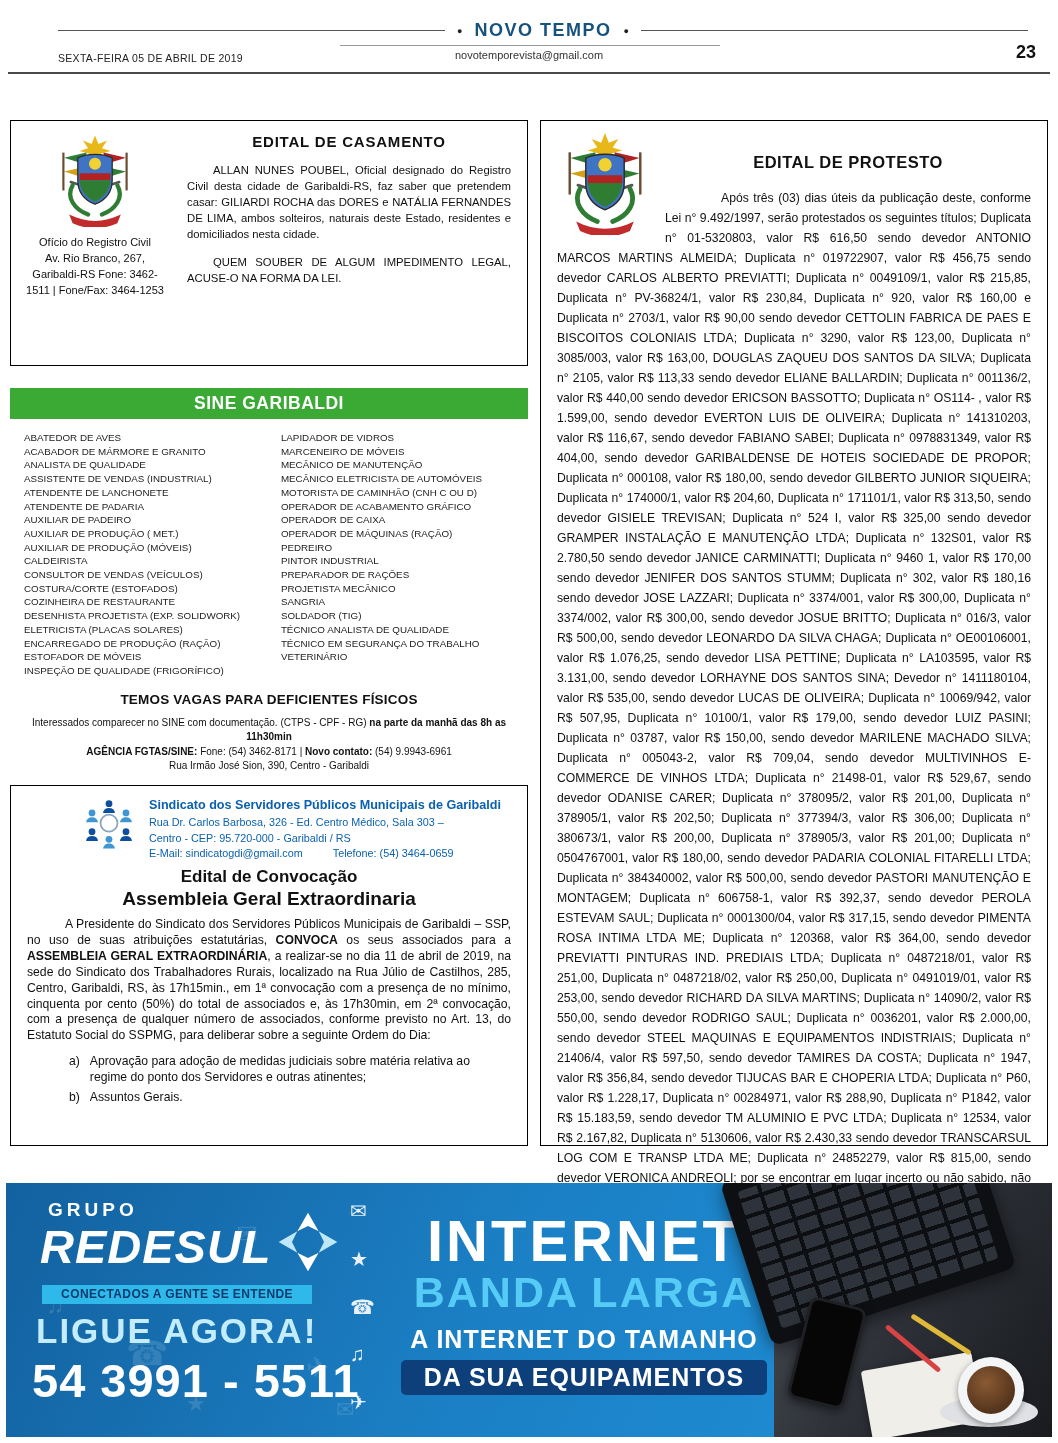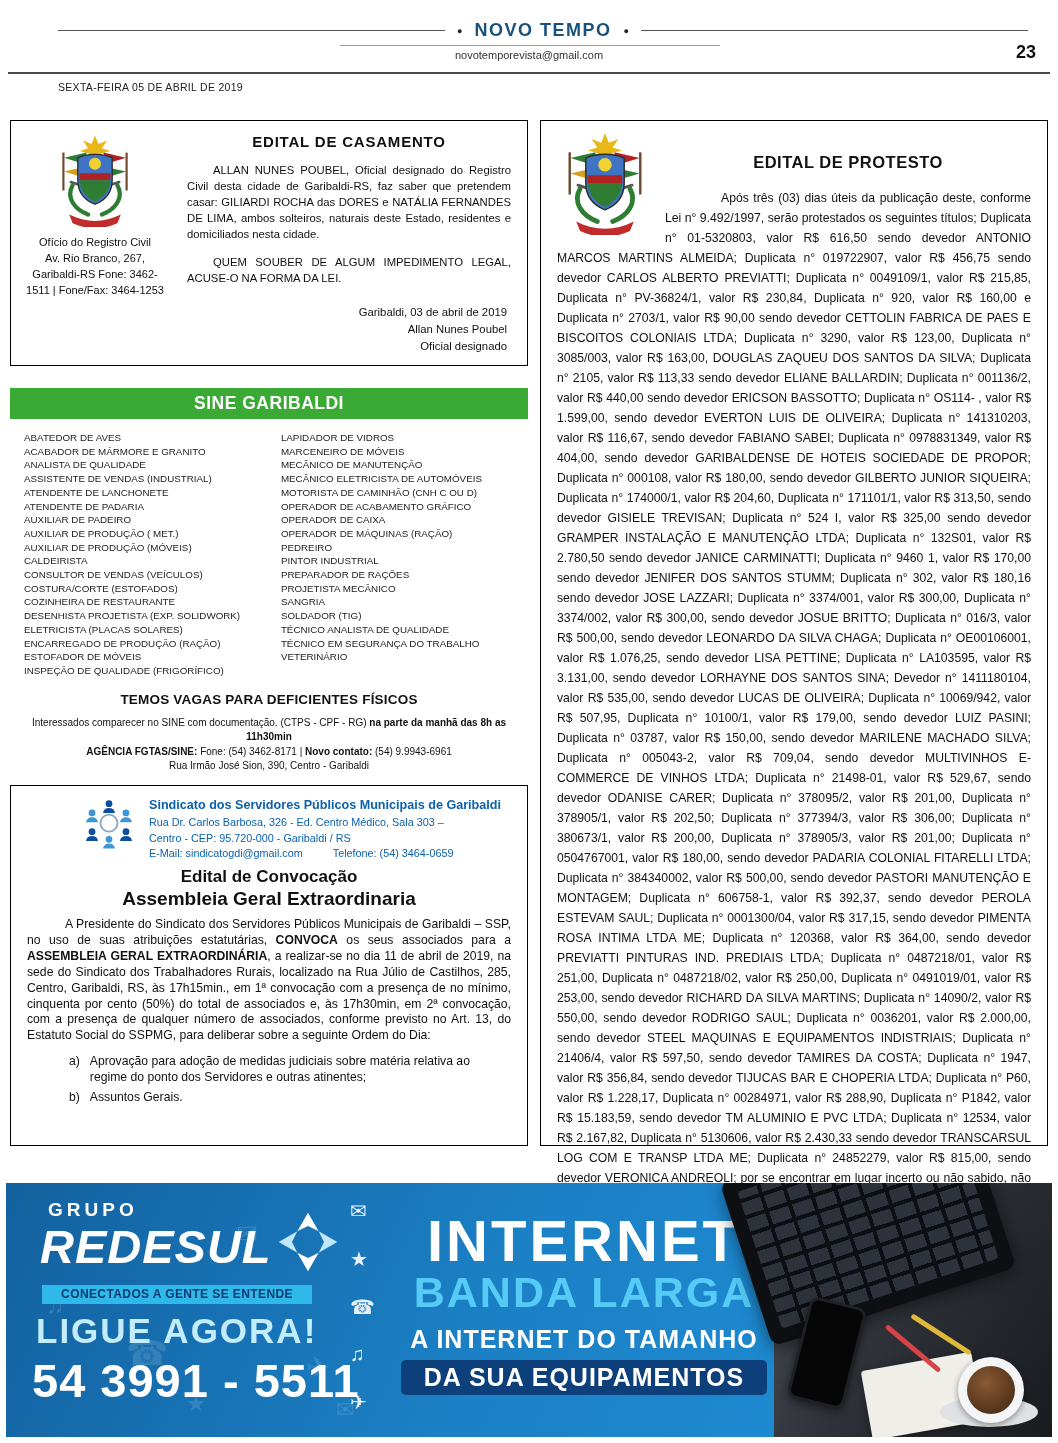--- a/index.html
+++ b/index.html
@@ -7,21 +7,21 @@
   body { font-family:"Liberation Sans", sans-serif; }
   .page { position:relative; width:1058px; height:1443px; background:#ffffff; overflow:hidden; }
 
   
   .mast-row { position:absolute; top:20px; left:58px; right:30px; display:flex; align-items:center; }
   .mast-line { flex:1; height:1px; background:#555; }
   .mast-bullet { color:#222; font-size:9px; margin:0 12px; }
   .mast-title { color:#17527e; font-weight:bold; font-size:18px; letter-spacing:1.5px; }
   .email-rule { position:absolute; top:45px; left:340px; width:380px; height:1px; background:#999; }
   .mast-email { position:absolute; top:49px; left:0; right:0; text-align:center; font-size:11px; color:#333; }
-  .mast-date { position:absolute; top:52px; left:58px; font-size:10.5px; color:#222; letter-spacing:.3px;margin-top:29px; }
+  .mast-date { position:absolute; top:52px; left:58px; font-size:10.5px; color:#222; letter-spacing:.3px; }
   .mast-page { position:absolute; top:42px; right:22px; font-size:18px; font-weight:bold; color:#111; }
   .header-rule { position:absolute; top:72px; left:8px; right:8px; height:2px; background:#4a4a4a; }
 
   .box { position:absolute; background:#fff; border:1.5px solid #000; }
 
   
   .casamento { top:120px; left:10px; width:518px; height:246px; display:flex; }
   .cas-left { width:168px; text-align:center; padding-top:14px; flex:none; }
   .coat { display:block; }
   .cas-left .coat { width:86px; height:92px; margin:0 auto; }
@@ -180,25 +180,20 @@
         </svg>
       <div class="cas-office">Ofício do Registro Civil
 Av. Rio Branco, 267,
 Garibaldi-RS Fone: 3462-
 1511 | Fone/Fax: 3464-1253</div>
     </div>
     <div class="cas-right">
       <div class="cas-title">EDITAL DE CASAMENTO</div>
       <p class="cas-p">ALLAN NUNES POUBEL, Oficial designado do Registro Civil desta cidade de Garibaldi-RS, faz saber que pretendem casar: GILIARDI ROCHA das DORES e NATÁLIA FERNANDES DE LIMA, ambos solteiros, naturais deste Estado, residentes e domiciliados nesta cidade.</p>
       <p class="cas-p">QUEM SOUBER DE ALGUM IMPEDIMENTO LEGAL, ACUSE-O NA FORMA DA LEI.</p>
-      <div class="cas-sig">
-        <div>Garibaldi, 03 de abril de 2019</div>
-        <div>Allan Nunes Poubel</div>
-        <div>Oficial designado</div>
-      </div>
     </div>
   </section>
 
   <section class="sine">
     <div class="sine-band">SINE GARIBALDI</div>
     <div class="sine-cols">
       <ul class="job-list left">
           <li>ABATEDOR DE AVES</li>
           <li>ACABADOR DE MÁRMORE E GRANITO</li>
           <li>ANALISTA DE QUALIDADE</li>

